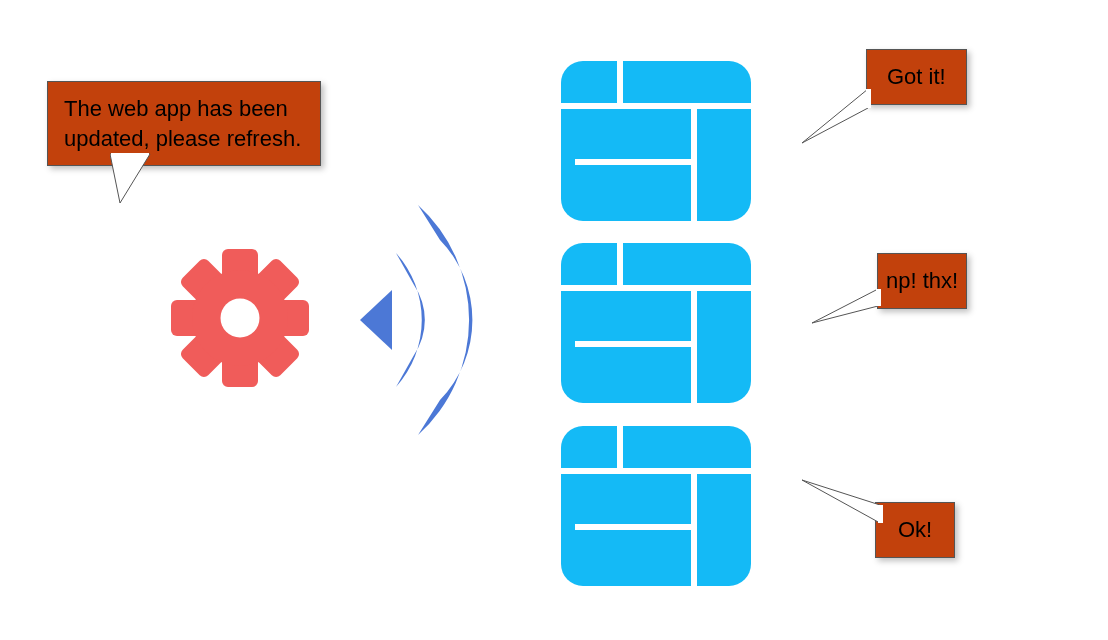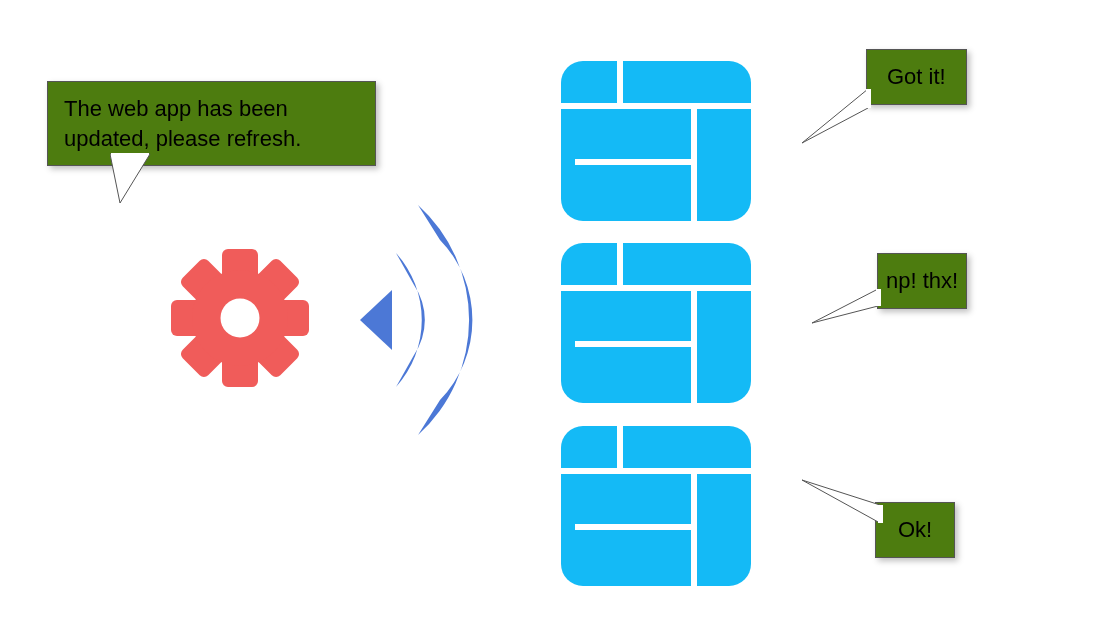--- a/index.html
+++ b/index.html
@@ -8,34 +8,34 @@
     padding: 0;
     width: 1108px;
     height: 640px;
     background: #ffffff;
     font-family: Arial, Helvetica, sans-serif;
     position: relative;
     overflow: hidden;
   }
   .speech-bubble {
     position: absolute;
-    background: #4d7c0f;
+    background: #c2410c;
     border: 1px solid #555;
     padding: 12px 16px;
     font-size: 22px;
     line-height: 1.35;
     box-shadow: 3px 3px 6px rgba(0,0,0,0.25);
   }
   .abs { position: absolute; }
   svg { display: block; }
 </style>
 </head>
 <body>
 
-<div class="speech-bubble" style="left:47px; top:81px; width:329px;">
+<div class="speech-bubble" style="left:47px; top:81px; width:274px;">
   <span>The web app has been updated, please refresh.</span>
 </div>
 
 <svg class="abs" style="left:110px; top:153px;" width="60" height="60">
   <polygon points="0,1 40,1 10,50" fill="#ffffff" stroke="#555" stroke-width="1"></polygon>
   <polygon points="1,0 39,0 39,2 1,2" fill="#ffffff"></polygon>
 </svg>
 
 <svg class="abs" style="left:165px; top:243px;" width="150" height="150" viewBox="0 0 100 100">
   <g transform="translate(50,50)">

